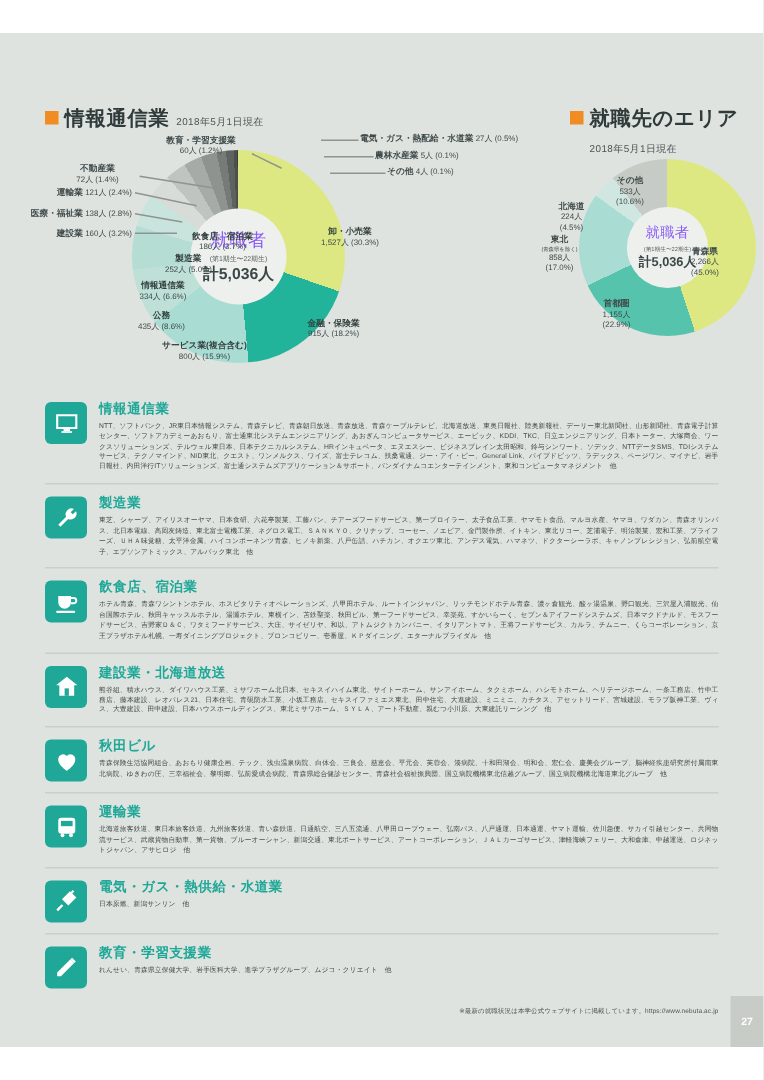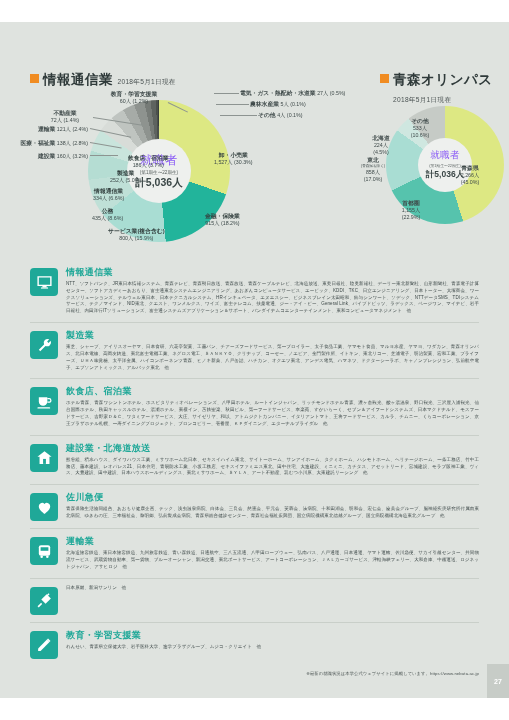--- a/index.html
+++ b/index.html
@@ -91,21 +91,21 @@
       <span class="sq"></span>
       <span class="txt">
         <span class="main">情報通信業</span>
         <span class="sub">2018年5月1日現在</span>
       </span>
     </div>
 
     <div class="chart-title" id="right-title">
       <span class="sq"></span>
       <span class="txt">
-        <span class="main">青森オリンパス</span>
+        <span class="main">就職先のエリア</span>
         <span class="sub">2018年5月1日現在</span>
       </span>
     </div>
 
     <div class="donut-wrap" id="left-donut-wrap">
       <div class="donut" id="left-donut" style="background: conic-gradient(rgb(221, 232, 131) 0deg, rgb(221, 232, 131) 109.158deg, rgb(34, 180, 155) 109.158deg, rgb(34, 180, 155) 174.567deg, rgb(169, 221, 211) 174.567deg, rgb(169, 221, 211) 231.755deg, rgb(191, 224, 215) 231.755deg, rgb(191, 224, 215) 262.851deg, rgb(181, 221, 211) 262.851deg, rgb(181, 221, 211) 286.728deg, rgb(201, 228, 220) 286.728deg, rgb(201, 228, 220) 304.742deg, rgb(216, 220, 216) 304.742deg, rgb(216, 220, 216) 318.038deg, rgb(191, 196, 192) 318.038deg, rgb(191, 196, 192) 329.476deg, rgb(166, 171, 167) 329.476deg, rgb(166, 171, 167) 339.341deg, rgb(142, 147, 143) 339.341deg, rgb(142, 147, 143) 347.99deg, rgb(118, 123, 119) 347.99deg, rgb(118, 123, 119) 353.137deg, rgb(94, 99, 95) 353.137deg, rgb(94, 99, 95) 357.427deg, rgb(75, 80, 76) 357.427deg, rgb(75, 80, 76) 359.357deg, rgb(58, 63, 59) 359.357deg, rgb(58, 63, 59) 359.714deg, rgb(43, 48, 44) 359.714deg, rgb(43, 48, 44) 360deg);">
         <div class="hole">
           <span class="h1">就職者</span>
           <span class="h2">(第1期生〜22期生)</span>
           <span class="h3">計5,036人</span>
@@ -269,21 +269,21 @@
           <div class="sec-p">熊谷組、積水ハウス、ダイワハウス工業、ミサワホーム北日本、セキスイハイム東北、サイトーホーム、サンアイホーム、タクミホーム、ハシモトホーム、ヘリテージホーム、一条工務店、竹中工務店、藤本建設、レオパレス21、日本住宅、青硯防水工業、小坂工務店、セキスイファミエス東北、田中住宅、大進建設、ミニミニ、カチタス、アセットリード、宮城建設、モラブ阪神工業、ヴィス、大豊建設、田中建設、日本ハウスホールディングス、東北ミサワホーム、ＳＹＬＡ、アート不動産、親むつ小川原、大東建託リーシング　他</div>
         </div>
       </div>
       <div class="sec">
         <div class="ico">
           <svg viewBox="0 0 24 24">
             <path d="M12 21s-8-5.1-8-10.4A4.6 4.6 0 0 1 12 7a4.6 4.6 0 0 1 8 3.6C20 15.9 12 21 12 21z"></path>
           </svg>
         </div>
         <div class="sec-body">
-          <div class="sec-h">佐川急便</div>
+          <div class="sec-h">秋田ビル</div>
           <div class="sec-p">青森保険生活協同組合、あおもり健康企画、テック、浅虫温泉病院、白体会、三良会、慈恵会、平元会、芙蓉会、湊病院、十和田湖会、明和会、宏仁会、慶美会グループ、脳神経疾患研究所付属南東北病院、ゆきわの圧、三幸福祉会、黎明郷、弘前愛成会病院、青森県総合健診センター、青森社会福祉振興団、国立病院機構東北信越グループ、国立病院機構北海道東北グループ　他</div>
         </div>
       </div>
       <div class="sec">
         <div class="ico">
           <svg viewBox="0 0 24 24">
             <rect x="4" y="3" width="16" height="15" rx="3"></rect>
             <rect x="6.5" y="6" width="11" height="5" fill="#1fa898"></rect>
             <circle cx="8" cy="19.5" r="1.8"></circle>
             <circle cx="16" cy="19.5" r="1.8"></circle>
@@ -296,20 +296,21 @@
       </div>
       <div class="sec">
         <div class="ico">
           <svg viewBox="0 0 24 24">
             <path d="M15 3 7.5 10.5l6 6L21 9z"></path>
             <path d="M3 21l5-5" stroke="#fff" stroke-width="2.2" fill="none"></path>
             <rect x="16" y="2" width="2" height="4" transform="rotate(45 17 4)"></rect>
           </svg>
         </div>
         <div class="sec-body">
+          <div class="sec-h">電気・ガス・熱供給・水道業</div>
           <div class="sec-p">日本原燃、新潟サンリン　他</div>
         </div>
       </div>
       <div class="sec">
         <div class="ico">
           <svg viewBox="0 0 24 24">
             <path d="M3 17.5 15.5 5l3.5 3.5L6.5 21H3v-3.5z"></path>
             <path d="M17 3.5 20.5 7 19 8.5 15.5 5z"></path>
           </svg>
         </div>

